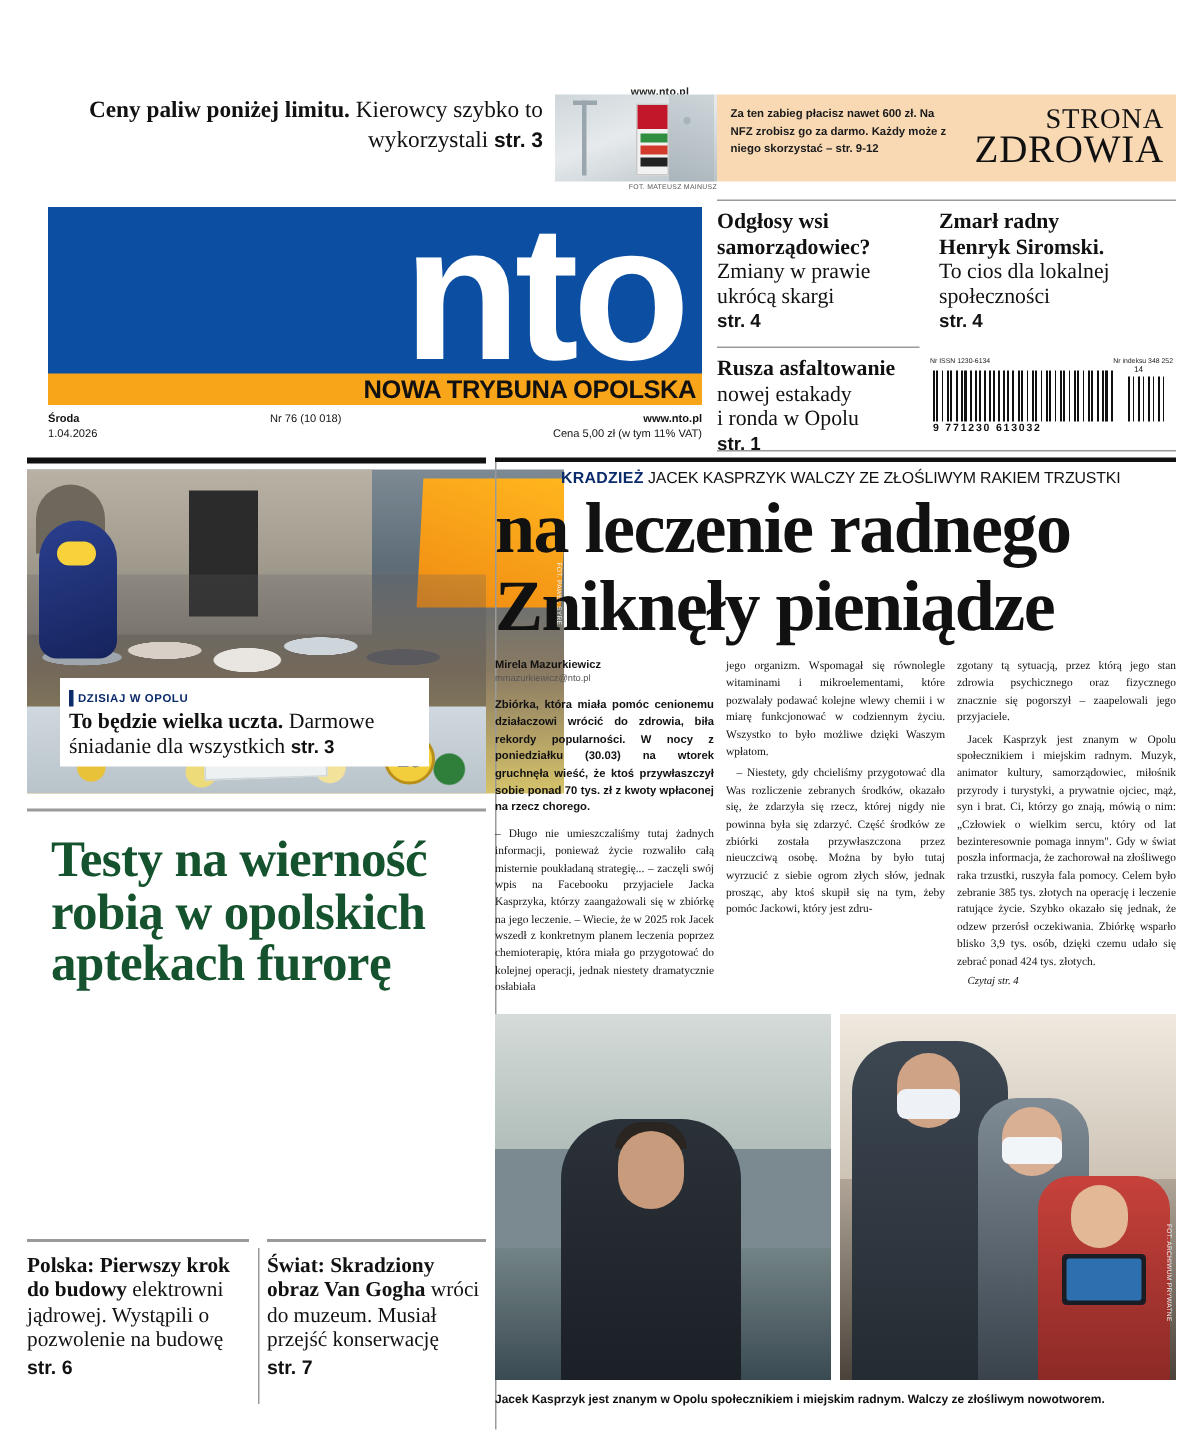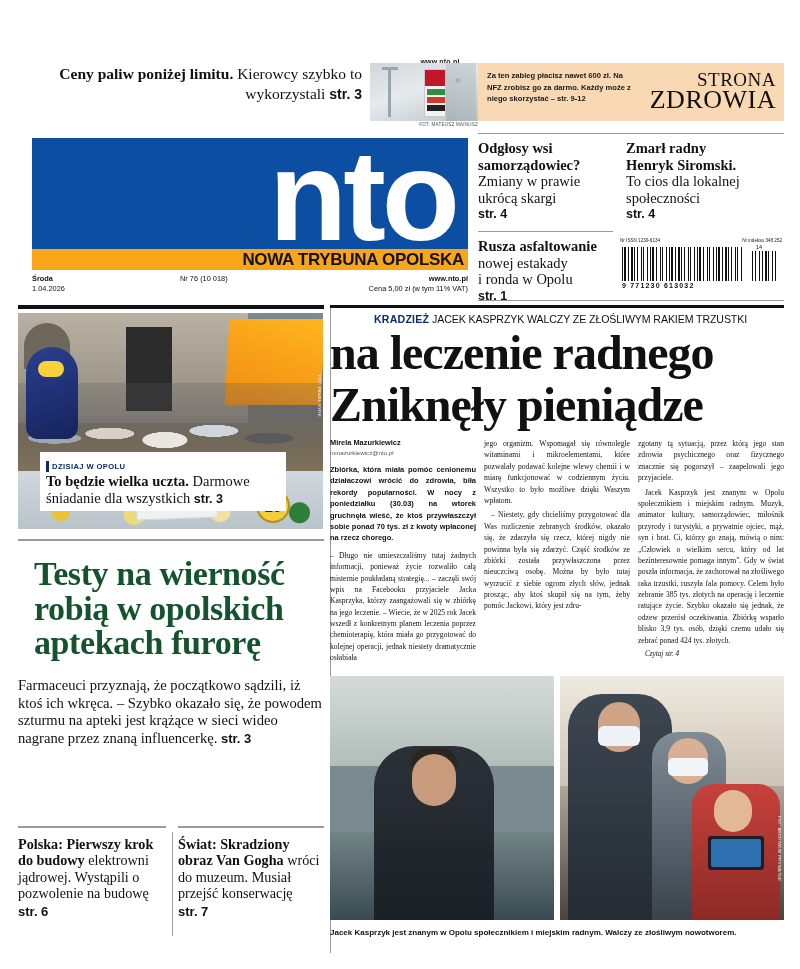--- a/index.html
+++ b/index.html
@@ -107,21 +107,21 @@
   .bcnum { position:absolute; left:2px; top:44px; width:122px; font-family:"Liberation Sans", sans-serif;
     font-size:7px; font-weight:bold; letter-spacing:1.2px; color:#111; }
   .bc14 { position:absolute; left:136px; top:6px; font-family:"Liberation Sans", sans-serif; font-size:5.5px; color:#111; }
 
   .rule-under-head { position:absolute; left:478px; top:300px; width:306px; height:1px; background:#9a9a9a; }
 
   
   .leftcol { position:absolute; left:18px; top:305px; width:306px; }
   .blackrule { width:306px; height:4px; background:#111; }
 
-  .leadphoto { position:relative; margin-top:4px; width:305px; height:216px; overflow:hidden;
+  .leadphoto { position:relative; margin-top:4px; width:358px; height:216px; overflow:hidden;
     background:linear-gradient(180deg,#7d8a94 0%,#5d6c77 30%,#8a7a63 62%,#d6c36a 100%); }
   .lp-bldg { position:absolute; left:0; top:0; width:230px; height:110px;
     background:linear-gradient(180deg,#b9b2a4,#8e887c); }
   .lp-door { position:absolute; left:108px; top:14px; width:46px; height:84px; background:#2b2b2b; }
   .lp-arch { position:absolute; left:6px; top:10px; width:46px; height:46px; border-radius:50% 50% 0 0; background:#6e675c; }
   .lp-tent { position:absolute; right:0; top:6px; width:96px; height:86px;
     background:linear-gradient(200deg,#ffb61e,#f08a13); transform:skewX(-3deg); }
   .lp-mascot { position:absolute; left:8px; top:34px; width:52px; height:92px; border-radius:26px 26px 12px 12px;
     background:linear-gradient(160deg,#2a3f8f,#16235c); }
   .lp-mascot:after { content:""; position:absolute; left:12px; top:14px; width:26px; height:16px; background:#f7d23a; border-radius:8px; }
@@ -348,21 +348,20 @@
       <div class="lp-caption">
         <div class="kicker">DZISIAJ W OPOLU</div>
         <div class="txt"><b>To będzie wielka uczta.</b><span> Darmowe śniadanie dla wszystkich  </span><span class="pg">str. 3</span></div>
       </div>
     </div>
 
     <div class="thinrule"></div>
 
     <div class="story2">
       <h2>Testy na wierność robią w opolskich aptekach furorę</h2>
-      <p><span>Farmaceuci przyznają, że początkowo sądzili, iż ktoś ich wkręca. – Szybko okazało się, że powodem szturmu na apteki jest krążące w sieci wideo nagrane przez znaną influencerkę. </span><span class="pg">str. 3</span></p>
     </div>
   </div>
 
   <div class="bottomrules">
     <div class="br-l"></div>
     <div class="br-r"></div>
     <div class="bdiv"></div>
 
     <div class="bnote" style="left:0;">
       <b>Polska: Pierwszy krok do budowy</b><span> elektrowni jądrowej. Wystąpili o pozwolenie na budowę</span>

